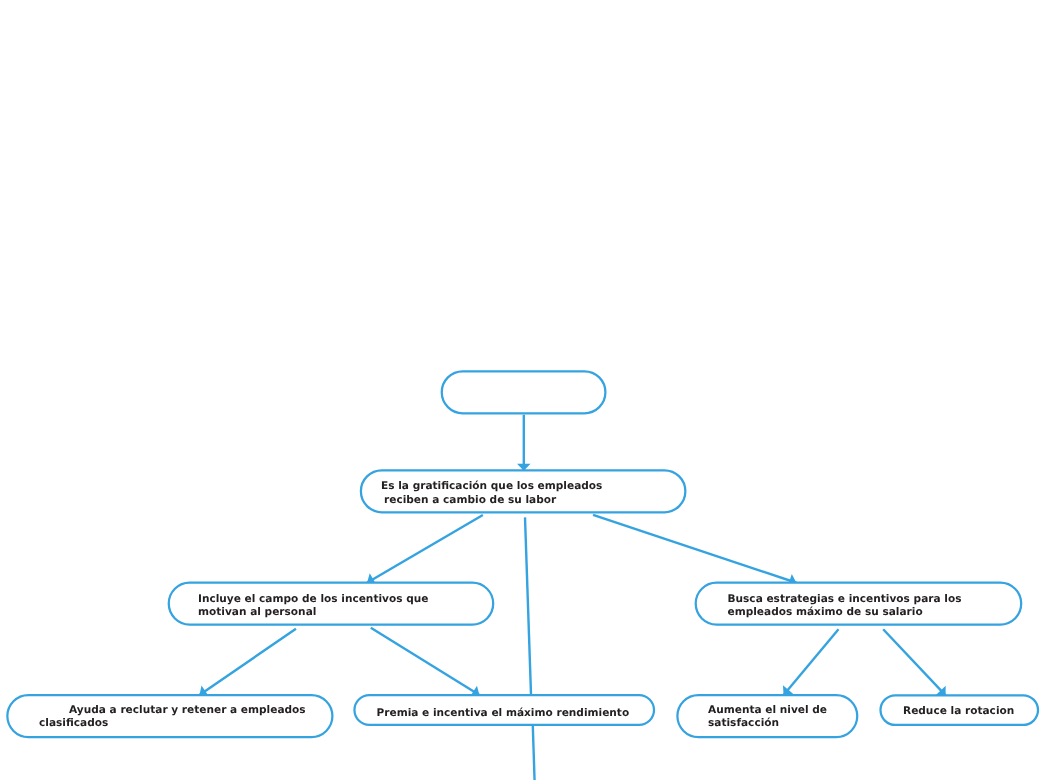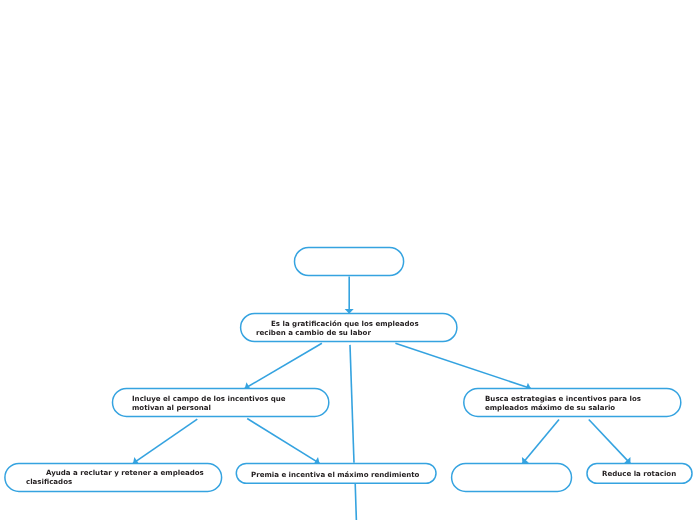--- a/index.html
+++ b/index.html
@@ -41,21 +41,21 @@
       <rect x="463.8" y="388.4" width="217.0" height="28.0" rx="14.0"></rect>
       <rect x="4.9" y="463.4" width="216.7" height="28.0" rx="14.0"></rect>
       <rect x="236.3" y="463.4" width="199.7" height="19.9" rx="9.95"></rect>
       <rect x="451.6" y="463.4" width="119.9" height="28.0" rx="14.0"></rect>
       <rect x="587.0" y="463.5" width="105.0" height="19.8" rx="9.9"></rect>
     </g>
   </svg>
 
 
   <div class="node" style="left:240.6px;top:313.5px;width:216.3px;height:28.0px;">
-    <span class="label" style="left:30px;top:5.60px;">Es la gratificación que los empleados</span>
+    <span class="label" style="left:13px;top:5.60px;">Es la gratificación que los empleados</span>
     <span class="label" style="left:15px;top:14.60px;">reciben a cambio de su labor</span>
   </div>
 
   <div class="node" style="left:112.5px;top:388.4px;width:216.3px;height:28.0px;">
     <span class="label" style="left:19.50px;top:5.70px;">Incluye el campo de los incentivos que</span>
     <span class="label" style="left:19.50px;top:14.70px;">motivan al personal</span>
   </div>
 
   <div class="node" style="left:463.8px;top:388.4px;width:217.0px;height:28.0px;">
     <span class="label" style="left:21.20px;top:5.70px;">Busca estrategias e incentivos para los</span>
@@ -64,18 +64,22 @@
 
   <div class="node" style="left:4.9px;top:463.4px;width:216.7px;height:28.0px;">
     <span class="label" style="left:21.60px;top:4.80px;margin-left:20px;">Ayuda a reclutar y retener a empleados</span>
     <span class="label" style="left:21.60px;top:13.80px;">clasificados</span>
   </div>
 
   <div class="node" style="left:236.3px;top:463.4px;width:199.7px;height:19.9px;">
     <span class="label" style="left:14.90px;top:6.40px;">Premia e incentiva el máximo rendimiento</span>
   </div>
 
+  <div class="node" style="left:451.6px;top:463.4px;width:119.9px;height:28.0px;">
+    <span class="label" style="left:20.80px;top:4.90px;">Aumenta el nivel de</span>
+    <span class="label" style="left:20.80px;top:13.90px;">satisfacción</span>
+  </div>
 
   <div class="node" style="left:587.0px;top:463.5px;width:105.0px;height:19.8px;">
     <span class="label" style="left:15.00px;top:5.30px;">Reduce la rotacion</span>
   </div>
 
 </div>
 
 </body></html>

